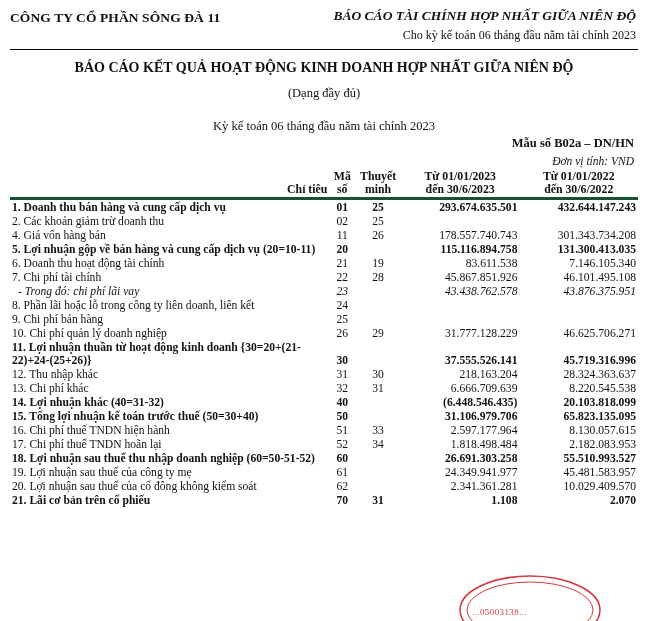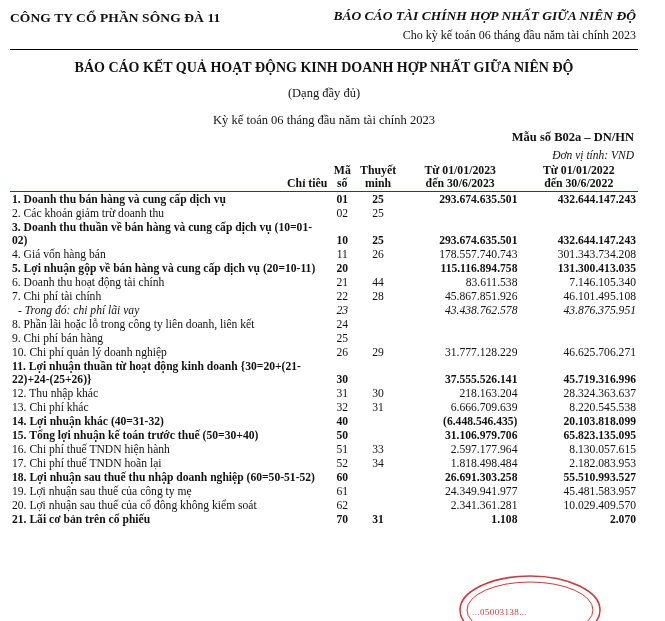--- a/index.html
+++ b/index.html
@@ -60,21 +60,21 @@
     margin-top: 10px;
   }
   .doc-sub {
     text-align: center;
     font-size: 12.5px;
     margin-top: 10px;
   }
   .doc-sub2 {
     text-align: center;
     font-size: 12.5px;
-    margin-top: 12px;
+    margin-top: 18px;
   }
   .form-code {
     text-align: right;
     font-weight: bold;
     font-size: 12.5px;
     margin-top: 2px;
     padding-right: 4px;
   }
   .unit {
     text-align: right;
@@ -93,21 +93,21 @@
   table.fin th, table.fin td {
     padding: 0.5px 2px;
     vertical-align: bottom;
   }
   thead th {
     font-weight: bold;
     font-size: 11.8px;
     vertical-align: bottom;
     padding-bottom: 2px;
   }
-  thead tr.head-row th { border-bottom: 1px solid #14532d; }
+  thead tr.head-row th { border-bottom: 3px solid #14532d; }
   th.c-label { text-align: right; width: 330px; }
   th.c-code  { text-align: center; width: 26px; }
   th.c-note  { text-align: center; width: 46px; }
   th.c-cur   { text-align: center; width: 120px; }
   th.c-prev  { text-align: center; width: 120px; }
   .col-head-line { display: block; line-height: 1.15; }
   td.label { text-align: left; }
   td.code  { text-align: center; }
   td.note  { text-align: center; }
   td.num   { text-align: right; padding-right: 4px; white-space: nowrap; }
@@ -183,45 +183,38 @@
           <td class="num">293.674.635.501</td>
           <td class="num">432.644.147.243</td>
         </tr>
         <tr>
           <td class="label">2. Các khoản giảm trừ doanh thu</td>
           <td class="code">02</td>
           <td class="note">25</td>
           <td class="num"></td>
           <td class="num"></td>
         </tr>
-        <tr class="bold">
-          <td class="label">3. Doanh thu thuần về bán hàng và cung cấp dịch vụ (10=01-02)</td>
-          <td class="code">10</td>
-          <td class="note">25</td>
-          <td class="num">293.674.635.501</td>
-          <td class="num">432.644.147.243</td>
-        </tr>
         <tr>
           <td class="label">4. Giá vốn hàng bán</td>
           <td class="code">11</td>
           <td class="note">26</td>
           <td class="num">178.557.740.743</td>
           <td class="num">301.343.734.208</td>
         </tr>
         <tr class="bold">
           <td class="label">5. Lợi nhuận gộp về bán hàng và cung cấp dịch vụ (20=10-11)</td>
           <td class="code">20</td>
           <td class="note"></td>
           <td class="num">115.116.894.758</td>
           <td class="num">131.300.413.035</td>
         </tr>
         <tr>
           <td class="label">6. Doanh thu hoạt động tài chính</td>
           <td class="code">21</td>
-          <td class="note">44</td>
+          <td class="note">19</td>
           <td class="num">83.611.538</td>
           <td class="num">7.146.105.340</td>
         </tr>
         <tr>
           <td class="label">7. Chi phí tài chính</td>
           <td class="code">22</td>
           <td class="note">28</td>
           <td class="num">45.867.851.926</td>
           <td class="num">46.101.495.108</td>
         </tr>

